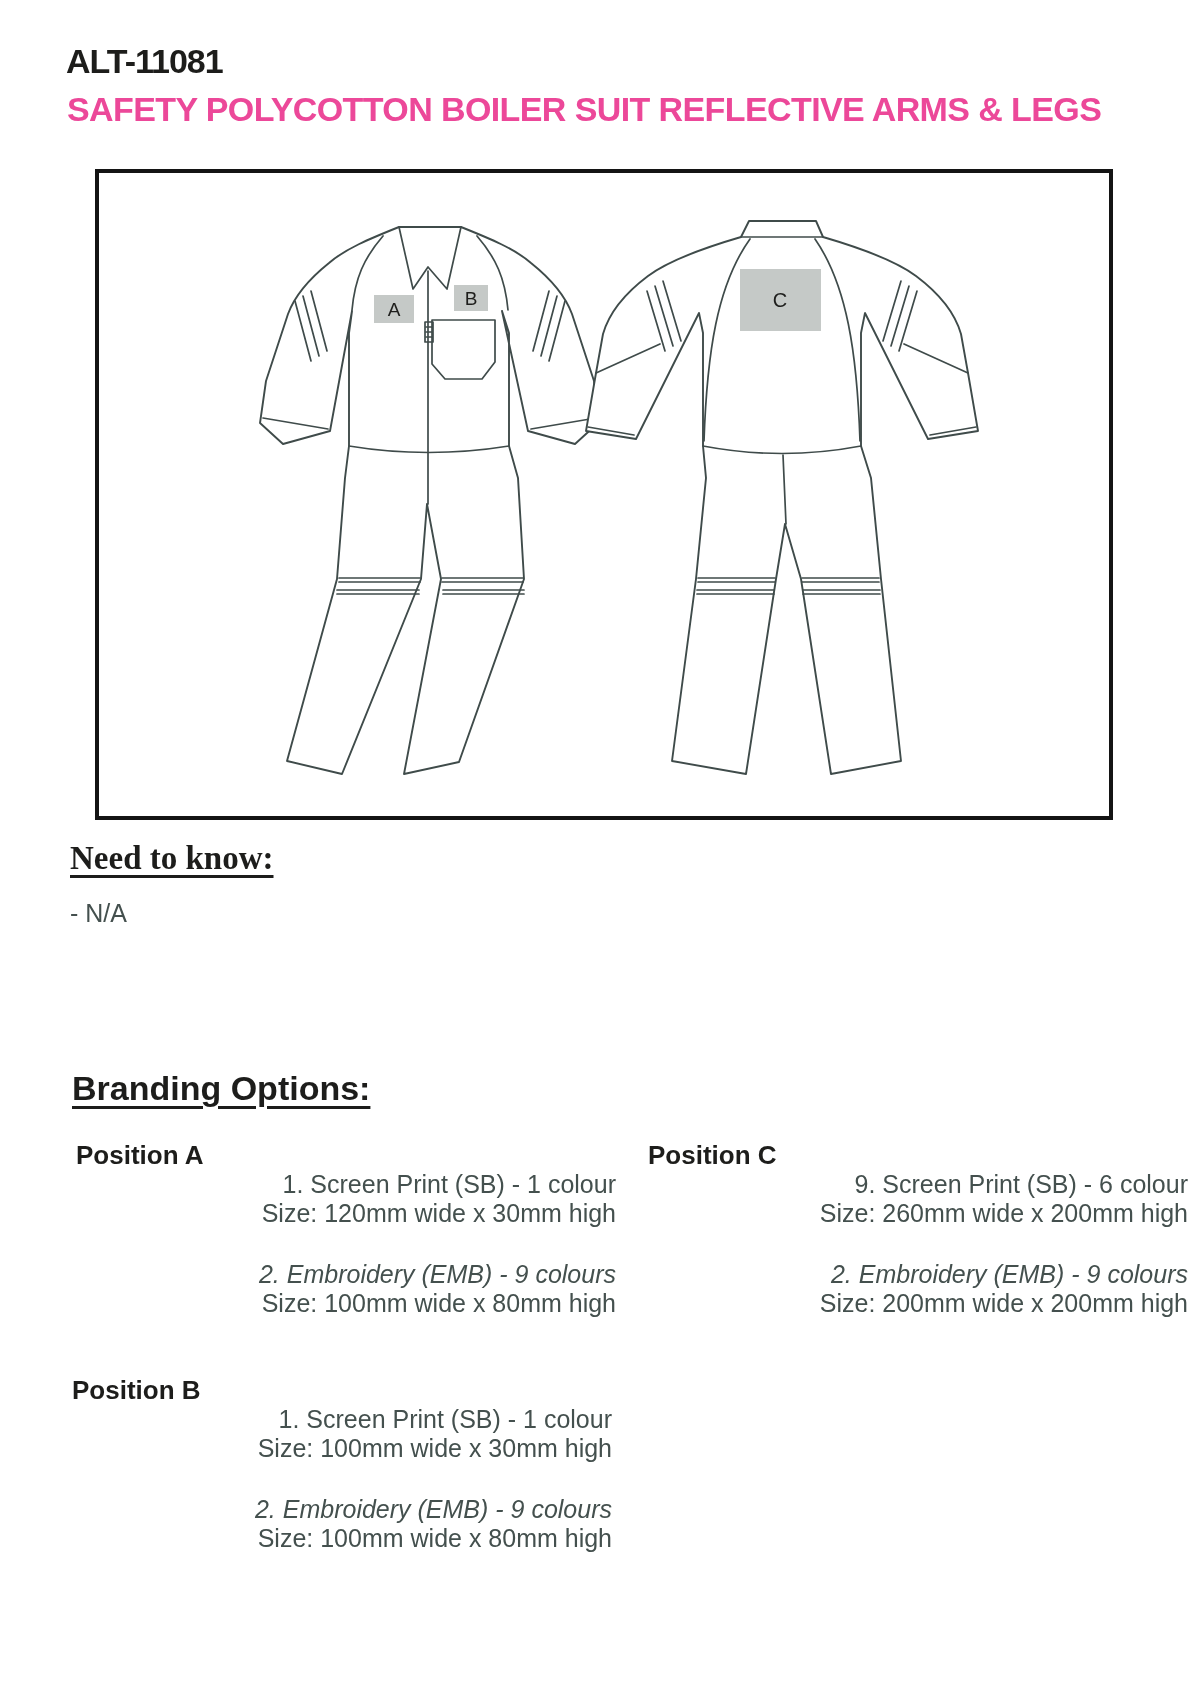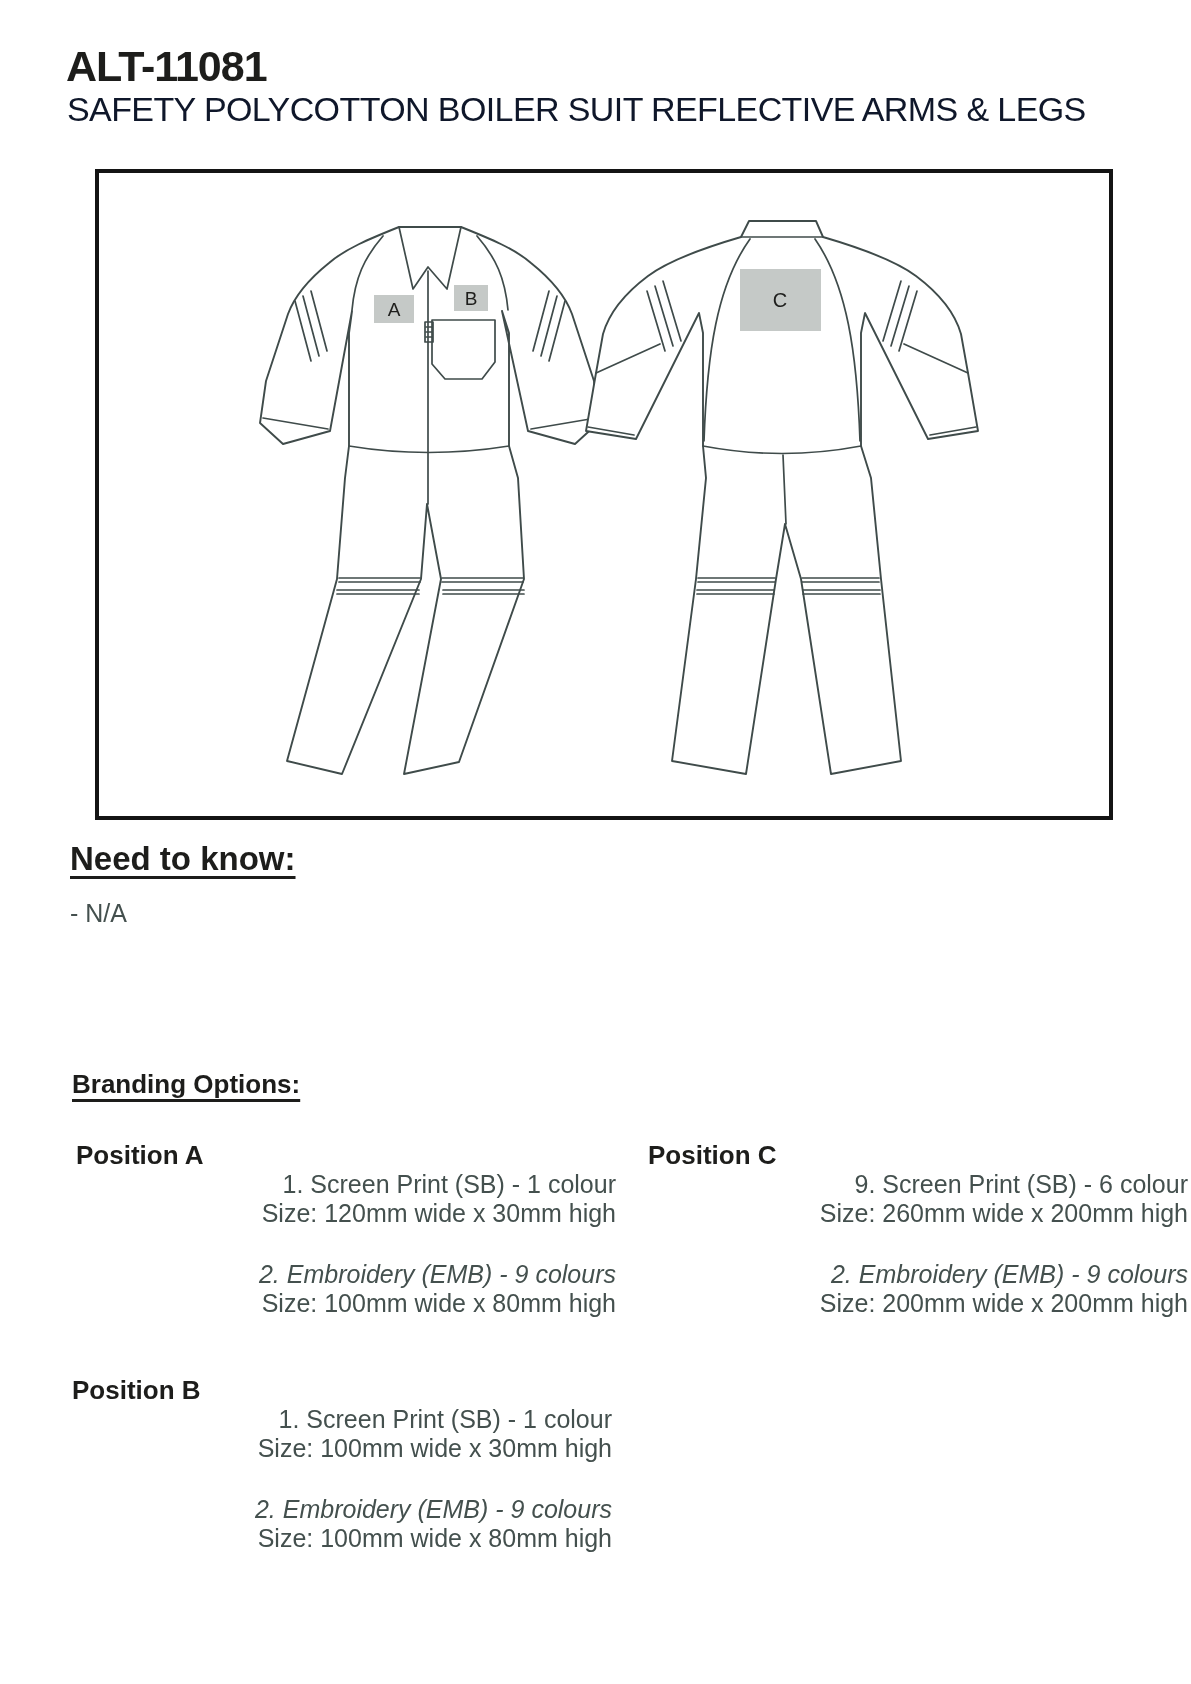--- a/index.html
+++ b/index.html
@@ -2,39 +2,39 @@
 <html><head>
 <meta charset="utf-8">
 <style>
   html,body{margin:0;padding:0;}
   body{
     width:1191px;height:1684px;position:relative;background:#ffffff;
     font-family:"Liberation Sans", sans-serif;overflow:hidden;
   }
   .abs{position:absolute;}
   #doc-title{
-    left:66px;top:42px;font-size:43px;font-weight:bold;color:#1d1d1b;
+    left:66px;top:42px;font-size:34px;font-weight:bold;color:#1d1d1b;
     letter-spacing:-1px;
   }
   #doc-subtitle{
-    left:67px;top:90px;font-size:34px;font-weight:400;color:#0f172a;
+    left:67px;top:90px;font-size:34px;font-weight:700;color:#ec4899;
     letter-spacing:-0.6px;white-space:nowrap;
   }
   #diagram-box{
     left:95px;top:169px;width:1010px;height:643px;
     border:4px solid #141414;background:#ffffff;
   }
   #diagram-box svg{display:block;width:100%;height:100%;}
   .h-underline{
     font-weight:bold;color:#1d1d1b;
     text-decoration:underline;text-decoration-thickness:3px;text-underline-offset:6px;
   }
-  #need-heading{left:70px;top:840px;font-size:33px;}
+  #need-heading{left:70px;top:840px;font-size:33px;font-family:Liberation Serif, serif;}
   #need-item{left:70px;top:899px;font-size:25px;color:#44504e;}
-  #branding-heading{left:72px;top:1069px;font-size:26px;}
+  #branding-heading{left:72px;top:1069px;font-size:34px;}
   .pos-block{width:540px;color:#44504e;font-size:25px;line-height:29px;}
   .pos-block h3{
     margin:0;font-size:26px;line-height:30px;color:#1d1d1b;font-weight:bold;
   }
   .pos-block p{margin:0;text-align:right;}
   .pos-block .opt2{margin-top:32px;font-style:italic;}
   .size-line{padding-left:29px;}
   #pos-a{left:76px;top:1140px;}
   #pos-c{left:648px;top:1140px;}
   #pos-b{left:72px;top:1375px;}

